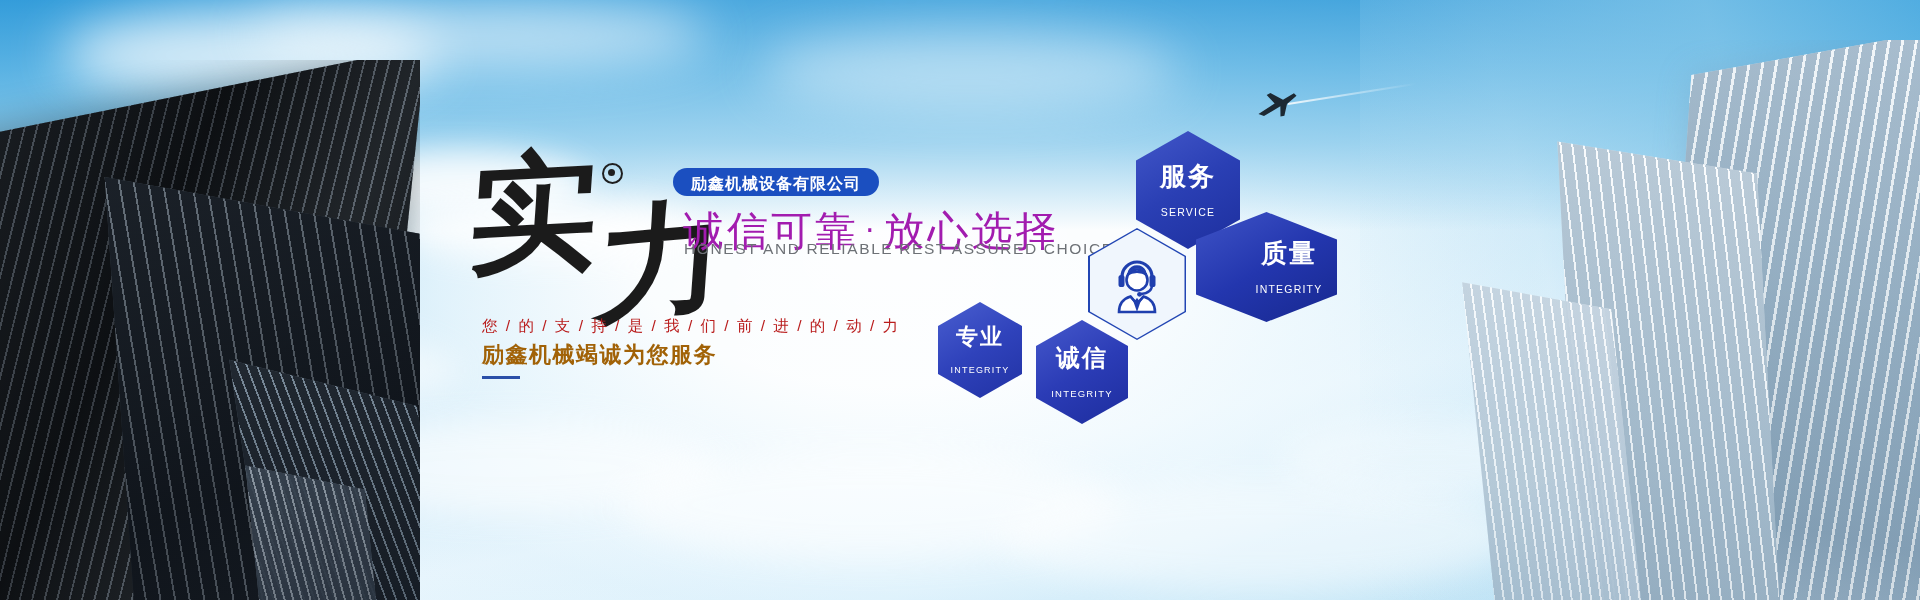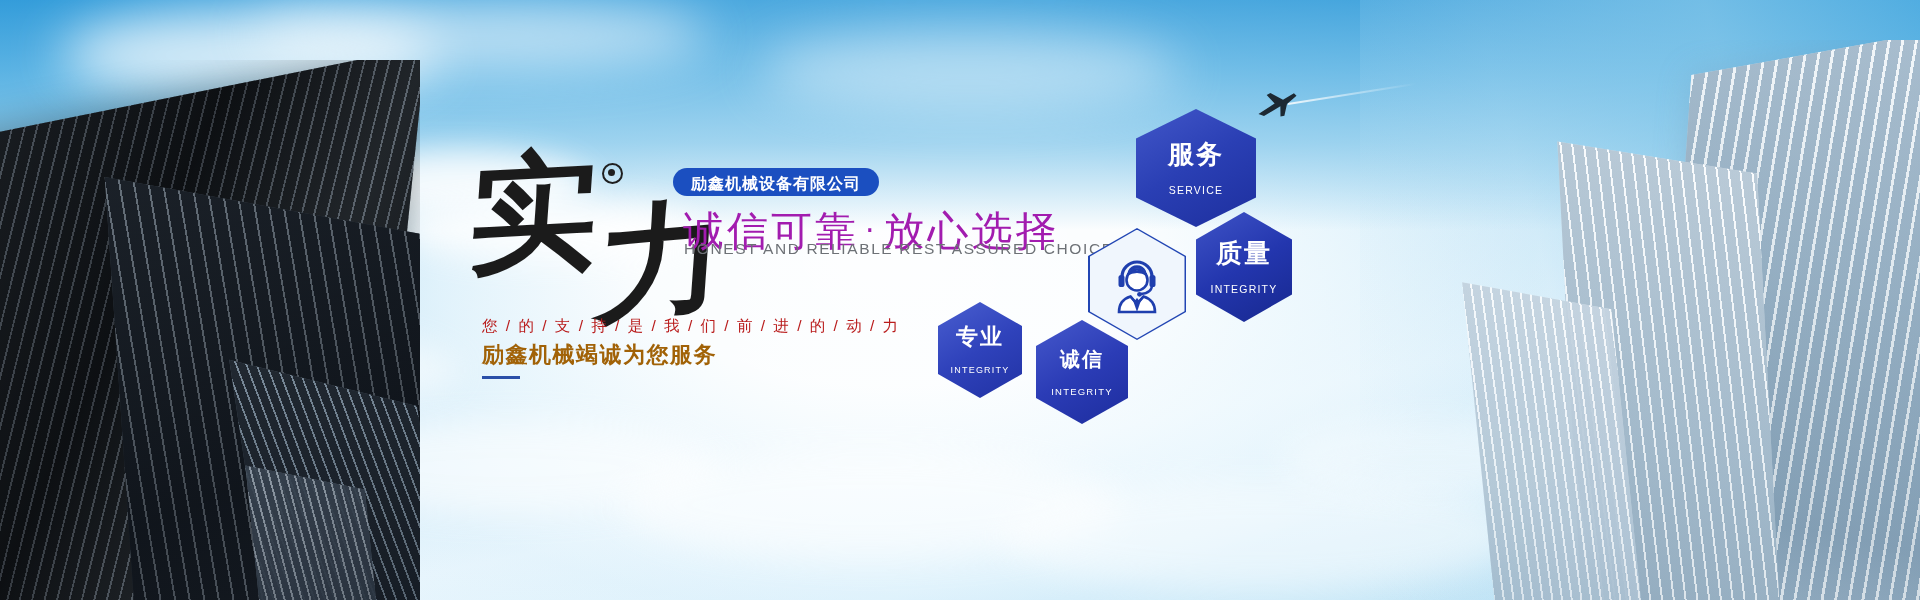--- a/index.html
+++ b/index.html
@@ -245,26 +245,26 @@
 
   <div class="tagline">
     <span>诚信可靠</span><span class="dot">·</span><span>放心选择</span>
   </div>
   <div class="tagline-en">HONEST AND RELIABLE  REST ASSURED CHOICE</div>
 
   <div class="slogan-sep">您 / 的 / 支 / 持 / 是 / 我 / 们 / 前 / 进 / 的 / 动 / 力</div>
   <div class="slogan-main">励鑫机械竭诚为您服务</div>
   <div class="slogan-rule"></div>
 
-  <div class="hex" style="left:1136px;top:109px;width:120px;height:118px;background:linear-gradient(150deg,#4257c9 0%,#2a3fb4 48%,#1d2f9e 100%);">
+  <div class="hex" style="left:1136px;top:131px;width:104px;height:118px;background:linear-gradient(150deg,#4257c9 0%,#2a3fb4 48%,#1d2f9e 100%);">
     <span class="cn">服务</span>
     <span class="en">SERVICE</span>
   </div>
 
-  <div class="hex" style="left:1196px;top:212px;width:96px;height:110px;background:linear-gradient(150deg,#3f54c7 0%,#2336ae 50%,#17288f 100%);">
+  <div class="hex" style="left:1196px;top:212px;width:96px;height:110px;background:linear-gradient(150deg,#3f54c7 0%,#2336ae 50%,#17288f 100%);padding-left:45px;">
     <span class="cn">质量</span>
     <span class="en">INTEGRITY</span>
   </div>
 
   <div class="hex-outline" style="left:1088px;top:228px;width:98px;height:112px;">
     <div class="hex-outline-inner">
       <svg width="56" height="60" viewBox="0 0 56 60">
 
         <path d="M13 23 A15 15 0 0 1 43 23" fill="none" stroke="#1f3fae" stroke-width="3.2"></path>
         <rect x="9.5" y="21" width="6" height="12" rx="2.6" fill="#1f3fae"></rect>
@@ -285,17 +285,17 @@
       </svg>
     </div>
   </div>
 
   <div class="hex" style="left:938px;top:302px;width:84px;height:96px;background:linear-gradient(150deg,#4a5fd0 0%,#2f42bb 50%,#2132a4 100%);">
     <span class="cn" style="font-size:22px;text-align:center;">专业</span>
     <span class="en" style="font-size:9px;">INTEGRITY</span>
   </div>
 
   <div class="hex" style="left:1036px;top:320px;width:92px;height:104px;background:linear-gradient(150deg,#4659cc 0%,#2b3cb6 50%,#1d2d9e 100%);">
-    <span class="cn" style="font-size:20px;">诚信</span>
+    <span class="cn" style="font-size:24px;">诚信</span>
     <span class="en" style="font-size:9.5px;">INTEGRITY</span>
   </div>
 
 </div>
 
 </body></html>

